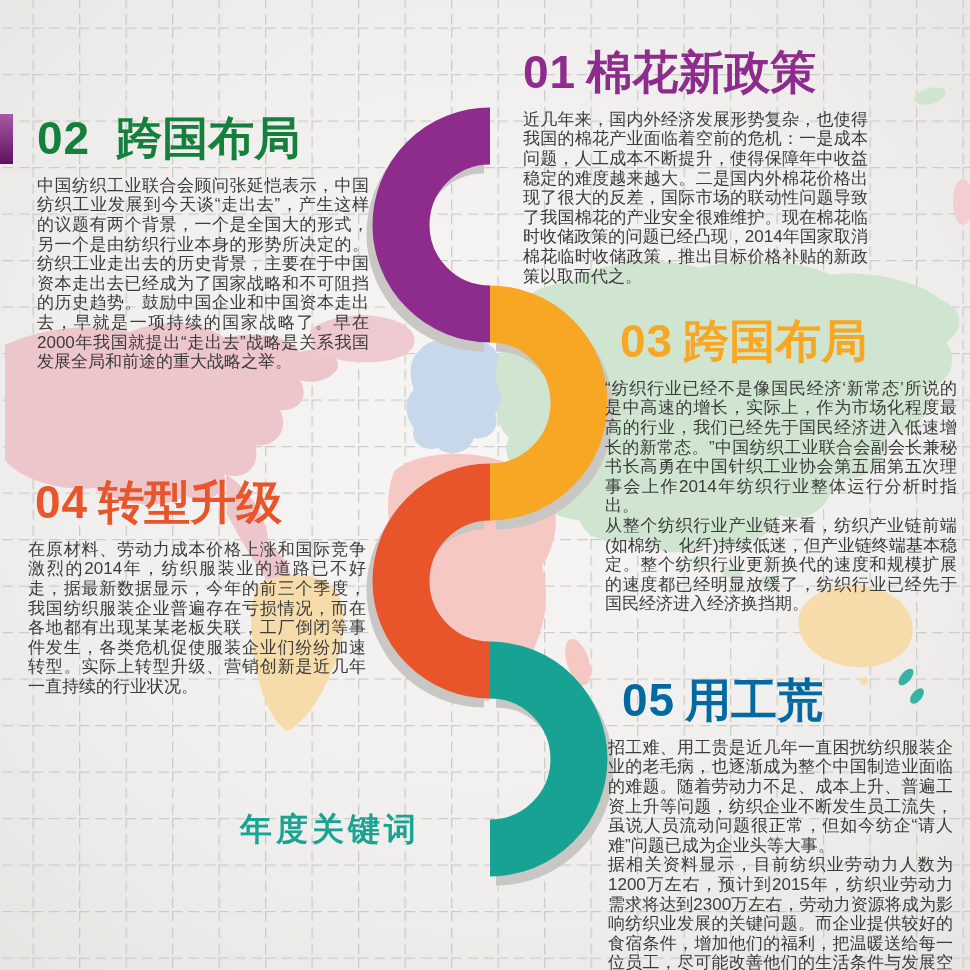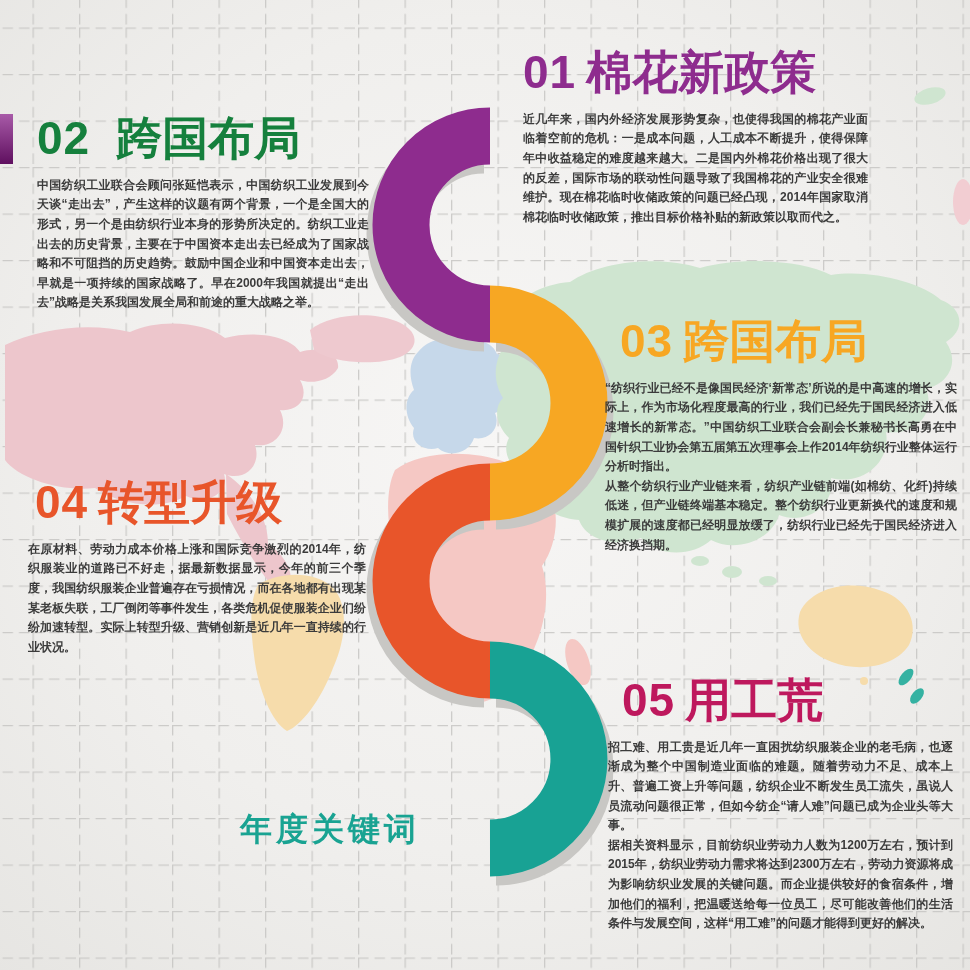--- a/index.html
+++ b/index.html
@@ -8,22 +8,22 @@
     font-family:"Liberation Sans","DejaVu Sans",sans-serif;
   }
   .bg-art{position:absolute;left:0;top:0;z-index:0;}
   .section{position:absolute;z-index:2;}
   .section h2{
     margin:0;font-size:46px;font-weight:bold;line-height:1.15;
     display:flex;align-items:baseline;white-space:nowrap;
   }
   .section h2 .num{margin-right:10px;letter-spacing:1px;}
   .section p{
-    margin:0 0 0 0;color:#3b3b3b;font-size:12px;line-height:19.6px;
-    font-weight:bold;text-align:justify;
+    margin:0 0 0 0;color:#3b3b3b;font-size:17px;line-height:19.6px;
+    font-weight:normal;text-align:justify;
   }
   .section .body{margin-top:11px;}
   .s01{left:523px;top:46px;width:345px;}
   .s02{left:37px;top:112px;width:332px;}
   .s03{left:605px;top:315px;width:352px;}
   .s03 h2{padding-left:15px;}
   .s04{left:28px;top:476px;width:338px;}
   .s04 h2{padding-left:7px;align-items:flex-end;}
   .s05{left:608px;top:674px;width:345px;}
   .s05 h2{padding-left:14px;}
@@ -143,21 +143,21 @@
     <h2 style="color: rgb(232, 85, 42);">
       <span class="num">04</span>
       <span>转型升级</span>
     </h2>
     <div class="body">
       <p>在原材料、劳动力成本价格上涨和国际竞争激烈的2014年，纺织服装业的道路已不好走，据最新数据显示，今年的前三个季度，我国纺织服装企业普遍存在亏损情况，而在各地都有出现某某老板失联，工厂倒闭等事件发生，各类危机促使服装企业们纷纷加速转型。实际上转型升级、营销创新是近几年一直持续的行业状况。</p>
     </div>
   </div>
 
   <div class="section s05">
-    <h2 style="color: #be185d;">
+    <h2 style="color: #0369a1;">
       <span class="num">05</span>
       <span>用工荒</span>
     </h2>
     <div class="body">
       <p>招工难、用工贵是近几年一直困扰纺织服装企业的老毛病，也逐渐成为整个中国制造业面临的难题。随着劳动力不足、成本上升、普遍工资上升等问题，纺织企业不断发生员工流失，虽说人员流动问题很正常，但如今纺企“请人难”问题已成为企业头等大事。</p>
       <p>据相关资料显示，目前纺织业劳动力人数为1200万左右，预计到2015年，纺织业劳动力需求将达到2300万左右，劳动力资源将成为影响纺织业发展的关键问题。而企业提供较好的食宿条件，增加他们的福利，把温暖送给每一位员工，尽可能改善他们的生活条件与发展空间，这样“用工难”的问题才能得到更好的解决。</p>
     </div>
   </div>
 
   <div class="bottom-title" style="color: rgb(25, 163, 146);">年度关键词</div>

